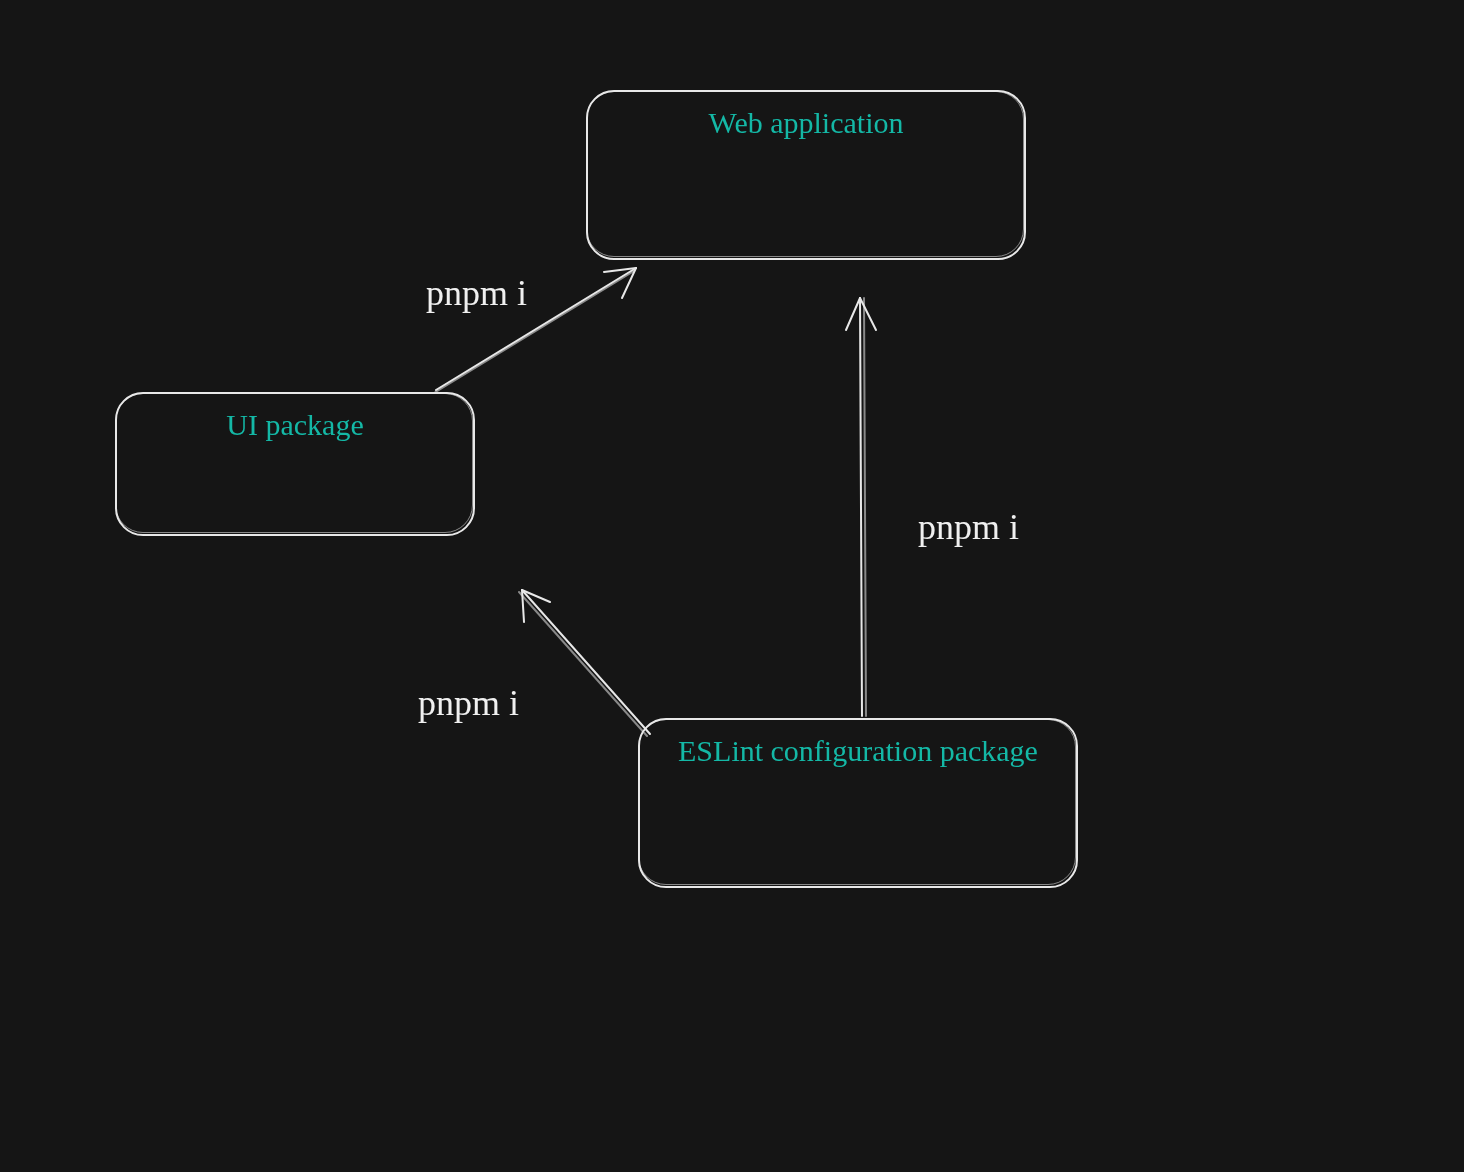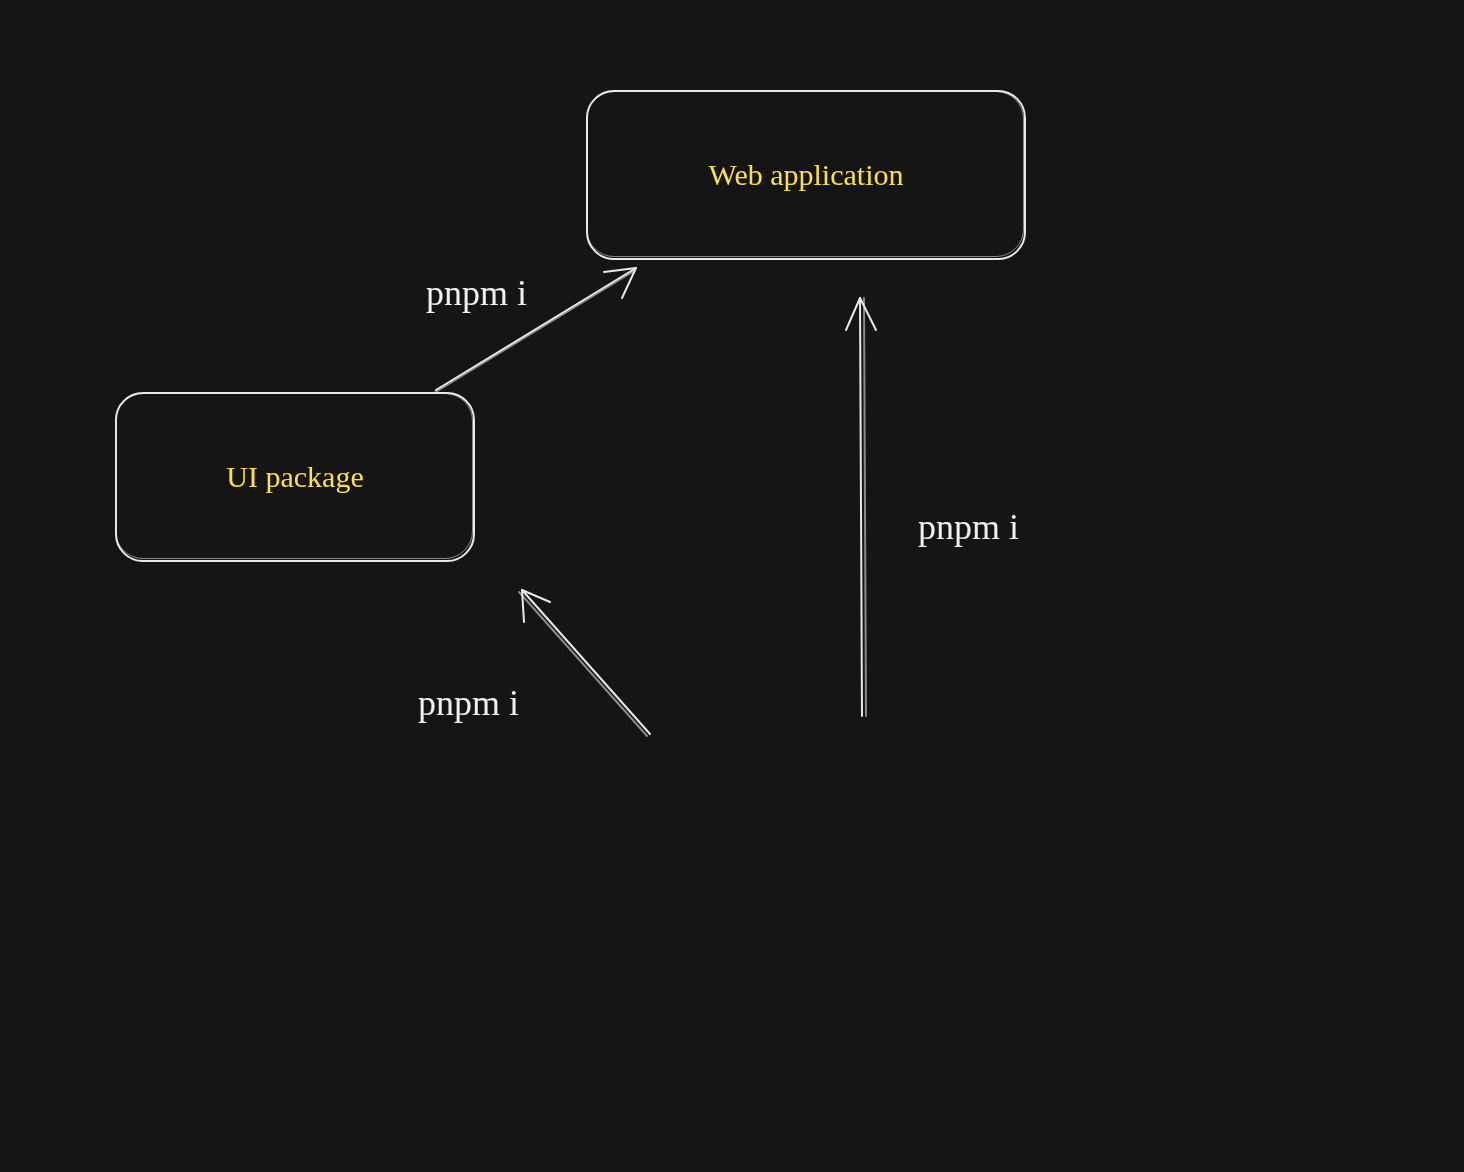--- a/index.html
+++ b/index.html
@@ -13,28 +13,27 @@
   .canvas {
     position: relative;
     width: 1464px;
     height: 1172px;
   }
   .node {
     position: absolute;
     border: 2px solid #e8e8e8;
     border-radius: 28px;
     display: flex;
-    align-items: center;
     justify-content: center;
     text-align: center;
     font-size: 30px;
     line-height: 1.4;
     padding: 10px 20px;
     background: transparent;
-    color: #fde047;
+    color: #14b8a6;
   }
   
   .node::after {
     content: "";
     position: absolute;
     inset: -1px 0px 1px -2px;
     border: 1.5px solid #e8e8e8;
     border-radius: 28px;
     opacity: 0.55;
     pointer-events: none;
@@ -63,24 +62,27 @@
 </style>
 </head>
 <body>
 
 <div class="canvas">
 
   <div class="node" style="left:586px; top:90px; width:440px; height:170px;">
     <span>Web application</span>
   </div>
 
-  <div class="node" style="left:115px; top:392px; width:360px; height:170px;">
+  <div class="node" style="left:115px; top:392px; width:360px; height:144px;">
     <span>UI package</span>
   </div>
 
+  <div class="node" style="left:638px; top:718px; width:440px; height:170px;">
+    <span>ESLint configuration package</span>
+  </div>
 
   <div class="edge-label" style="left:426px; top:272px;">pnpm i</div>
 
   <div class="edge-label" style="left:418px; top:682px;">pnpm i</div>
 
   <div class="edge-label" style="left:918px; top:506px;">pnpm i</div>
 
   <svg class="edges">
 
     <g>

